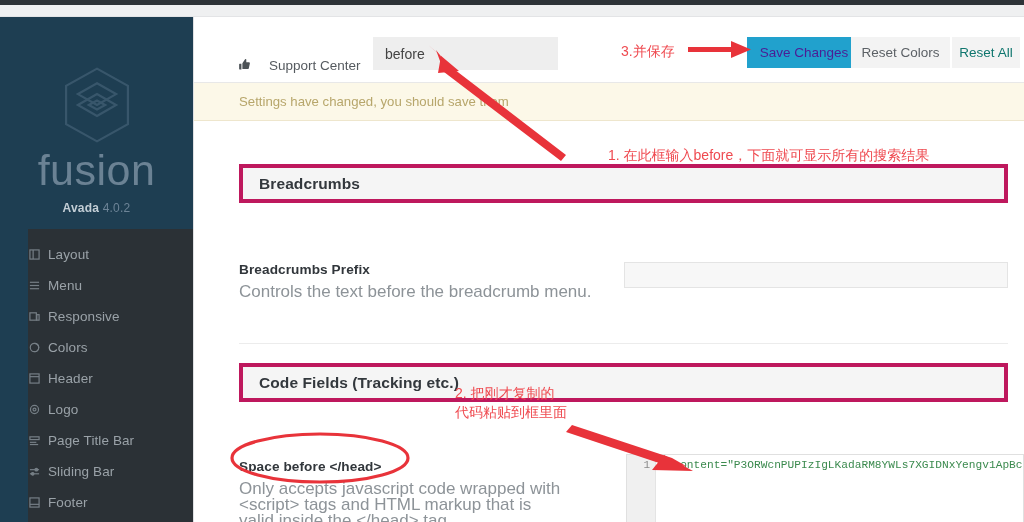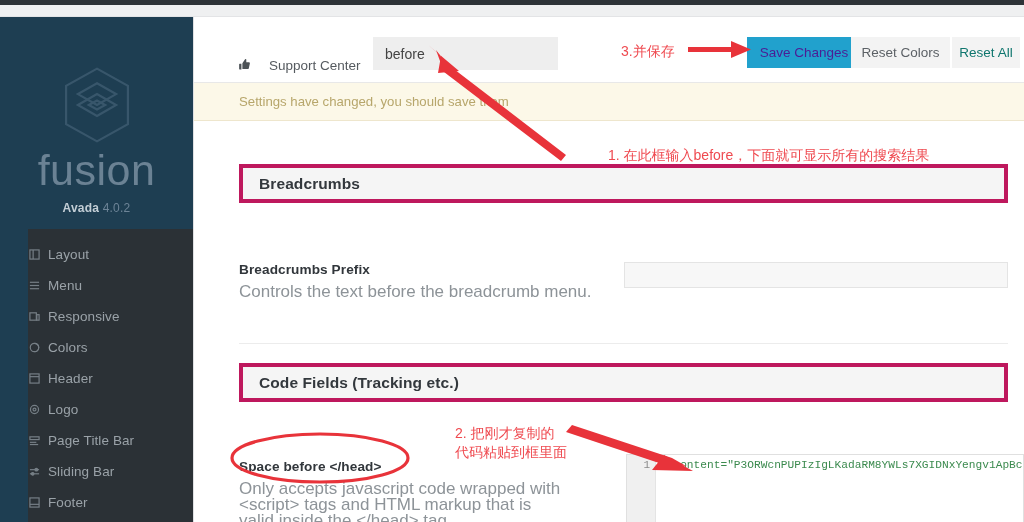--- a/index.html
+++ b/index.html
@@ -404,18 +404,18 @@
 
       <g fill="#e8333a">
         <path d="M572,425 L672,458 L686,466 L662,464 L566,432 Z"></path>
         <path d="M693,471 L652,470 L664,455 Z"></path>
       </g>
 
       <ellipse cx="320" cy="458" rx="88" ry="24" fill="none" stroke="#e8333a" stroke-width="3.2"></ellipse>
     </svg>
 
     <div class="annot-text cn" style="left:585px; top:146px;margin-left:23px;">1. 在此框输入before，下面就可显示所有的搜索结果</div>
-    <div class="annot-text cn" style="left:455px; top:424px;">2. 把刚才复制的
+    <div class="annot-text cn" style="left:455px; top:384px;">2. 把刚才复制的
 代码粘贴到框里面</div>
     <div class="annot-text cn" style="left:621px; top:42px;text-align:center;">3.并保存</div>
   </div>
 
 </div>
 
 </body></html>

